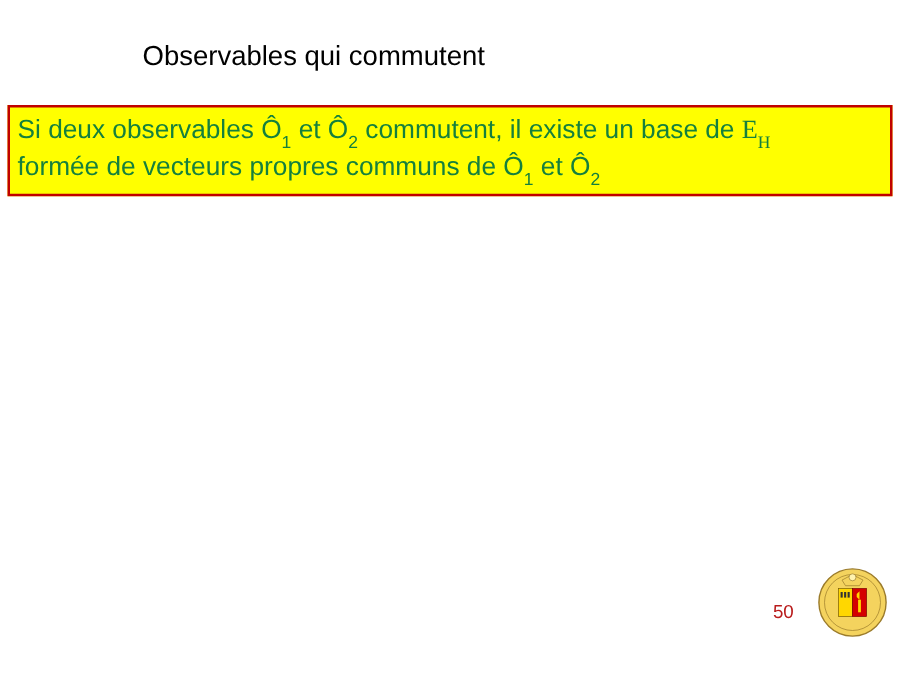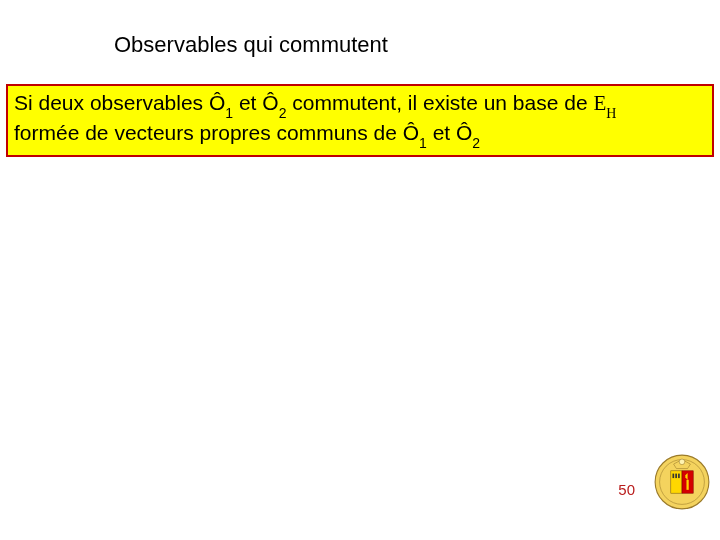--- a/index.html
+++ b/index.html
@@ -25,21 +25,21 @@
     position: absolute;
     top: 84px;
     left: 6px;
     width: 708px;
     background: #ffff00;
     border: 2px solid #c00000;
     padding: 4px 6px 6px 6px;
   }
   .box-text {
     font-size: 21px;
-    color: #000000;
+    color: #15803d;
     line-height: 1.25;
   }
   .sub {
     font-size: 14px;
     vertical-align: sub;
     position: relative;
     top: 3px;
   }
   .epsh {
     font-family: Georgia, "Times New Roman", serif;

